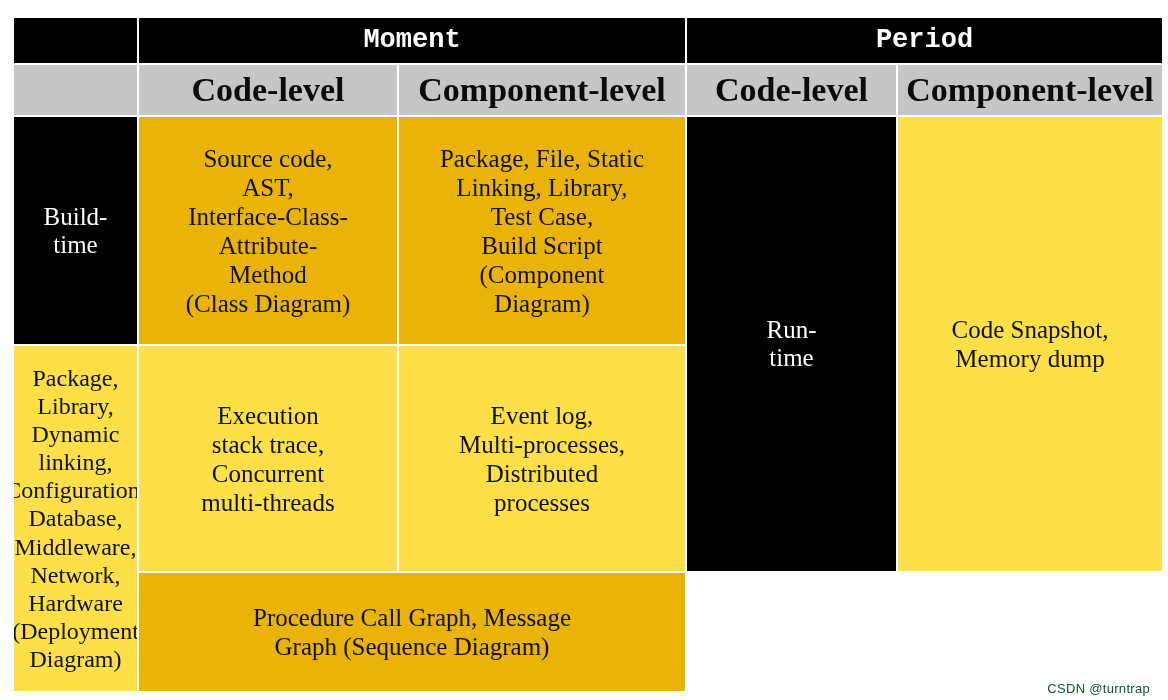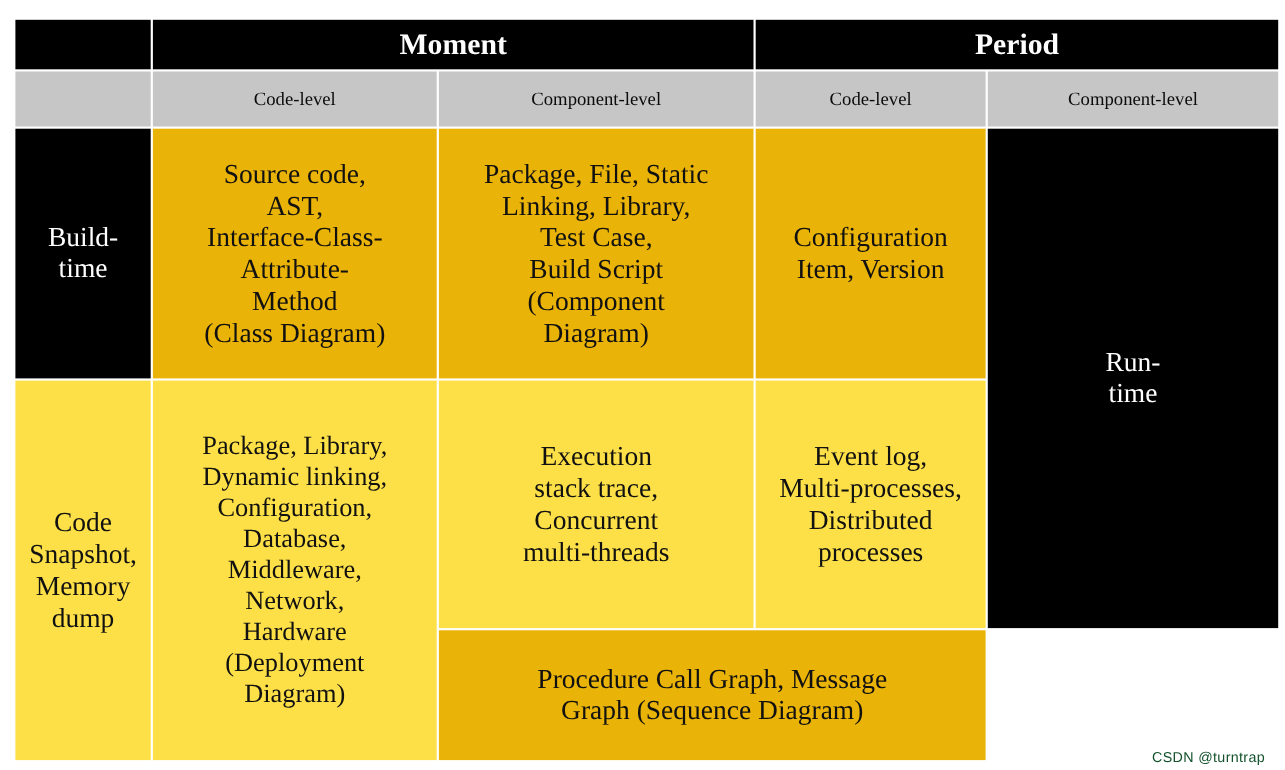--- a/index.html
+++ b/index.html
@@ -47,31 +47,32 @@
     line-height: 1.16;
     padding: 2px 4px;
   }
 
   
   .hdr-black {
     background: #000000;
     color: #ffffff;
     font-size: 27px;
     font-weight: 700;
+    font-family: Liberation Mono, monospace;
   }
   .hdr-blank {
     background: #000000;
   }
 
   
   .hdr-gray {
     background: #c6c6c6;
     color: #0b0b0b;
-    font-size: 17px;
-    font-weight: 400;
+    font-size: 34px;
+    font-weight: 700;
   }
   .hdr-gray-blank {
     background: #c6c6c6;
   }
 
   
   .rowhead {
     background: #000000;
     color: #ffffff;
     font-size: 25px;
@@ -155,24 +156,20 @@
 Method
 (Class Diagram)</span>
     </div>
     <div class="cell body-light">
       <span class="cell-text">Package, File, Static
 Linking, Library,
 Test Case,
 Build Script
 (Component
 Diagram)</span>
-    </div>
-    <div class="cell body-light">
-      <span class="cell-text">Configuration
-Item, Version</span>
     </div>
 
     <div class="cell rowhead" style="grid-row: span 2;">
       <span class="cell-text">Run-
 time</span>
     </div>
     <div class="cell body-dark" style="grid-row: span 2;">
       <span class="cell-text">Code Snapshot,
 Memory dump</span>
     </div>

